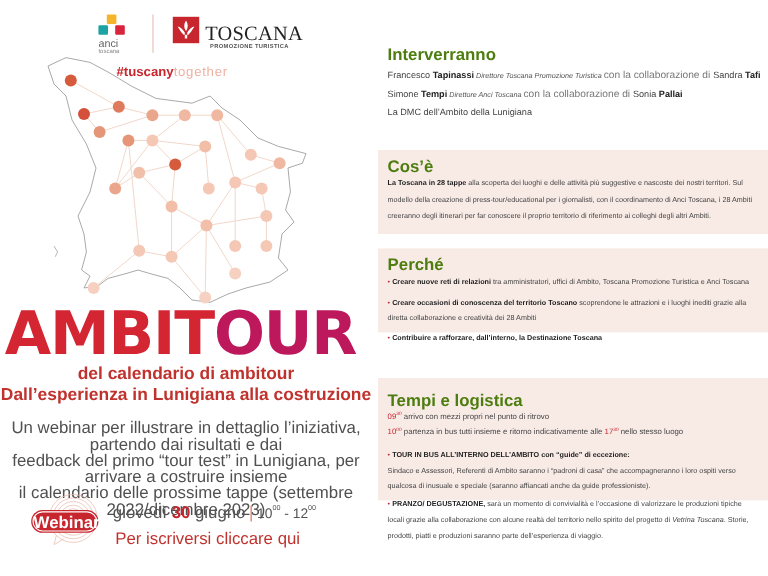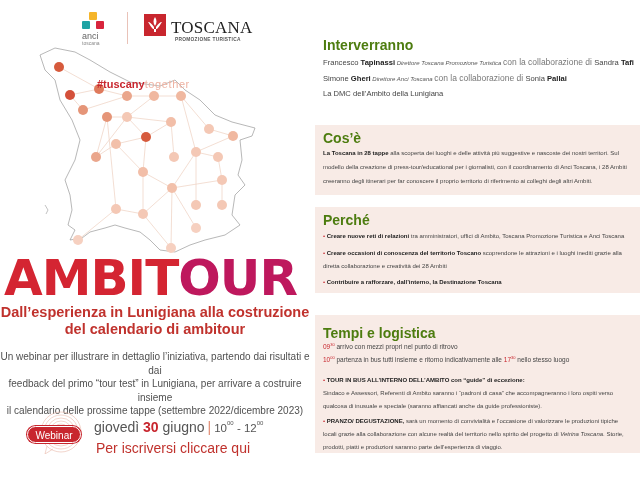--- a/index.html
+++ b/index.html
@@ -11,37 +11,37 @@
   #logos { left:78px; top:10px; width:240px; height:36px; }
   .anci-logo { position:absolute; left:2px; top:2px; width:30px; height:34px; }
   .anci-sq { position:absolute; width:8px; height:8px; border-radius:1px; }
   .anci-text { position:absolute; left:2px; top:20px; font-size:9px; color:#666; line-height:8px; }
   .anci-sub { position:absolute; left:2px; top:28px; font-size:5px; color:#888; }
   .logo-divider { position:absolute; left:49px; top:2px; width:1px; height:32px; background:#e9c2b8; }
   .toscana-mark { position:absolute; left:66px; top:4px; width:22px; height:22px; background:#c8262e; }
   .toscana-name { position:absolute; left:93px; top:8px; font-family:"Liberation Serif","DejaVu Serif",serif; font-size:17px; color:#222; letter-spacing:0.2px; }
   .toscana-sub { position:absolute; left:97px; top:27px; font-size:4.8px; color:#555; font-weight:bold; letter-spacing:0.3px; }
 
-  #hashtag { left:97px; top:54px; font-size:11px; font-weight:bold;margin-top:24px; }
+  #hashtag { left:97px; top:54px; font-size:11px; font-weight:bold; }
   #hashtag .h1 { color:#c8262e; }
   #hashtag .h2 { color:#eeb2a2; font-weight:normal; letter-spacing:0.6px; }
 
   #map { left:0; top:40px; width:310px; height:240px; }
 
   #ambitour { left:4px; top:253px; font-size:50px; font-weight:bold; letter-spacing:-1px; line-height:50px; font-family:"DejaVu Sans","Liberation Sans",sans-serif;}
   #ambitour .a1 { color:#d42532; }
   #ambitour .a2 { color:#be185d;margin-top:40px; }
 
   #subtitle { left:0; top:304px; width:310px; text-align:center; color:#c0322d; font-weight:bold; font-size:14.5px; line-height:17px; }
 
-  #desc { left:0; top:350px; width:310px; text-align:center; color:#505050; font-size:10px; line-height:13.5px; }
+  #desc { left:0; top:350px; width:310px; text-align:center; color:#505050; font-size:14px; line-height:13.5px; }
 
   #webinar-badge-wrap { left:27px; top:410px; width:60px; height:55px; }
   .badge-rings { position:absolute; left:12px; top:0; width:44px; height:44px; }
-  .badge { position:absolute; left:0; top:16px; width:54px; height:17px; background:#c8262e; color:#fff; border-radius:9px; font-size:10px; font-weight:normal; text-align:center; line-height:17px; border:1.5px solid #fff; box-shadow:0 0 0 1px #c8262e; }
+  .badge { position:absolute; left:0; top:16px; width:54px; height:17px; background:#c8262e; color:#fff; border-radius:9px; font-size:14px; font-weight:bold; text-align:left; line-height:17px; border:1.5px solid #fff; box-shadow:0 0 0 1px #c8262e; }
 
   #date-line { left:94px; top:419px; font-size:14px; color:#555; white-space:nowrap; }
   #date-line .day { color:#c8262e; font-weight:bold; }
   #date-line .sep { color:#e08a70; margin:0 3px; }
   #date-line .time { font-size:11.5px; }
   #date-line sup { font-size:6px; vertical-align:7px; }
 
   #signup { left:96px; top:440px; font-size:14px; color:#c0322d; white-space:nowrap; }
   #signup .cta { font-weight:normal; }
 
@@ -158,22 +158,22 @@
 
 <div id="hashtag" class="abs">
   <span class="h1">#tuscany</span><span class="h2">together</span>
 </div>
 
 <div id="ambitour" class="abs">
   <span class="a1">AMBIT</span><span class="a2">OUR</span>
 </div>
 
 <div id="subtitle" class="abs">
+  <div>del calendario di ambitour</div>
   <div>Dall’esperienza in Lunigiana alla costruzione</div>
-  <div>del calendario di ambitour</div>
 </div>
 
 <div id="desc" class="abs">
   <div>Un webinar per illustrare in dettaglio l’iniziativa, partendo dai risultati e dai</div>
   <div>feedback del primo “tour test” in Lunigiana, per arrivare a costruire insieme</div>
   <div>il calendario  delle prossime tappe (settembre 2022/dicembre 2023)</div>
 </div>
 
 <div id="webinar-badge-wrap" class="abs">
   <svg class="badge-rings" viewBox="0 0 44 44">
@@ -197,40 +197,40 @@
 
 <div id="signup" class="abs">
   <span>Per iscriversi </span><a class="cta">cliccare qui</a>
 </div>
 
 <div id="interv-title" class="abs sec-title">Interverranno</div>
 <div class="interv-line" style="top:57px;">
   <span>Francesco </span><b>Tapinassi</b><span class="role"> Direttore Toscana Promozione Turistica </span><span class="light">con la collaborazione di </span><span>Sandra </span><b>Tafi</b>
 </div>
 <div class="interv-line" style="top:73px;">
-  <span>Simone </span><b>Gheri</b><span class="role"> Direttore Anci Toscana </span><span class="light">con la collaborazione di </span><span>Sonia </span><b>Pallai</b>
+  <span>Simone </span><b>Tempi</b><span class="role"> Direttore Anci Toscana </span><span class="light">con la collaborazione di </span><span>Sonia </span><b>Pallai</b>
 </div>
 <div class="interv-line" style="top:89px;">La DMC dell’Ambito della Lunigiana</div>
 
 <div class="box" style="top:125px;height:70px;">
   <div class="sec-title">Cos’è</div>
   <div class="txt" style="top:25px;"><b>La Toscana in 28 tappe</b><span> alla scoperta dei luoghi e delle attività più suggestive e nascoste dei nostri territori. Sul</span></div>
   <div class="txt" style="top:39px;">modello della creazione di press-tour/educational per i giornalisti, con il coordinamento di Anci Toscana, i 28 Ambiti</div>
   <div class="txt" style="top:53px;">creeranno degli itinerari per far conoscere il proprio territorio di riferimento ai colleghi degli altri Ambiti.</div>
 </div>
 
-<div class="box" style="top:207px;height:86px;">
+<div class="box" style="top:207px;height:70px;">
   <div class="sec-title">Perché</div>
   <div class="txt" style="top:26px;"><span class="red">• </span><b>Creare nuove reti di relazioni</b><span> tra amministratori, uffici di Ambito, Toscana Promozione Turistica e Anci Toscana</span></div>
   <div class="txt" style="top:43px;"><span class="red">• </span><b>Creare occasioni di conoscenza del territorio Toscano</b><span> scoprendone le attrazioni e i luoghi inediti grazie alla</span></div>
   <div class="txt" style="top:56px;">diretta collaborazione e creatività dei 28 Ambiti</div>
   <div class="txt" style="top:72px;"><span class="red">• </span><b>Contribuire a rafforzare, dall’interno, la Destinazione Toscana</b></div>
 </div>
 
-<div class="box" style="top:315px;height:138px;padding-left:44px;">
+<div class="box" style="top:315px;height:102px;padding-left:44px;">
   <div class="sec-title" style="top:10px;">Tempi e logistica</div>
   <div class="txt" style="top:27px;font-size:6.5px;"><span class="red">09</span><sup>30</sup><span> arrivo con mezzi propri nel punto di ritrovo</span></div>
   <div class="txt" style="top:40px;font-size:6.5px;"><span class="red">10</span><sup>00</sup><span> partenza in bus tutti insieme e ritorno indicativamente alle </span><span class="red">17</span><sup>30</sup><span> nello stesso luogo</span></div>
   <div class="txt" style="top:62px;"><span class="red">• </span><b>TOUR IN BUS ALL’INTERNO DELL’AMBITO con “guide” di eccezione:</b></div>
   <div class="txt" style="top:75px;">Sindaco e Assessori, Referenti di Ambito saranno i “padroni di casa” che accompagneranno i loro ospiti verso</div>
   <div class="txt" style="top:88px;">qualcosa di inusuale e speciale (saranno affiancati anche da guide professioniste).</div>
   <div class="txt" style="top:103px;"><span class="red">• </span><b>PRANZO/ DEGUSTAZIONE,</b><span> sarà un momento di convivialità e l’occasione di valorizzare le produzioni tipiche</span></div>
   <div class="txt" style="top:116px;"><span>locali grazie alla collaborazione con alcune realtà del territorio nello spirito del progetto di </span><i>Vetrina Toscana</i><span>. Storie,</span></div>
   <div class="txt" style="top:129px;">prodotti, piatti e produzioni saranno parte dell’esperienza di viaggio.</div>
 </div>

